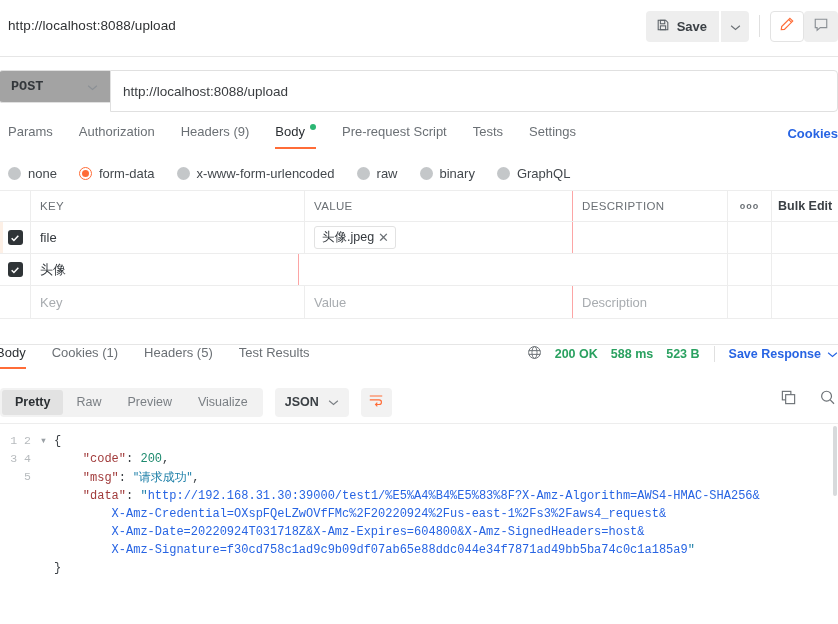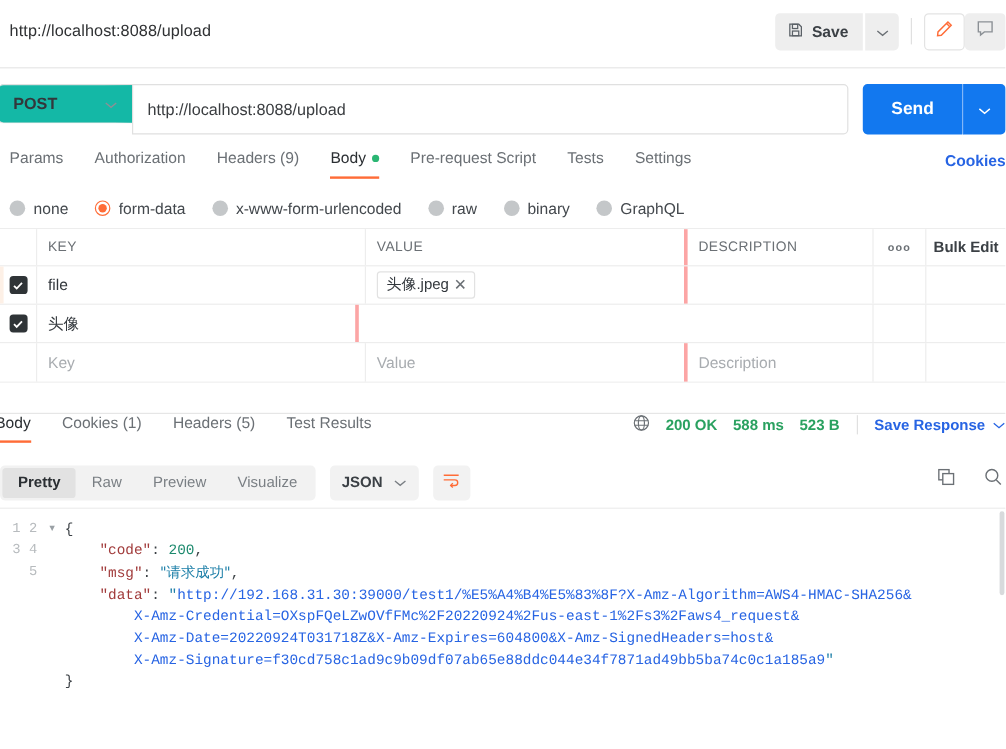--- a/index.html
+++ b/index.html
@@ -50,22 +50,23 @@
 
   
   .urlrow {
     position: relative; margin: 13px 0 0 0; height: 42px;
     display:flex; align-items:stretch; padding: 0 0 0 0;
   }
   .method-box {
     width: 111px; height: 33px; border:1px solid #e0e0e0; border-right: none;
     border-radius: 4px 0 0 4px; border-left:none;
     display:flex; align-items:center; justify-content:space-between;
-    padding: 0 12px 0 12px; background:#14b8a6; cursor:pointer;
+    padding: 0 12px 0 12px; background:#a3a3a3; cursor:pointer;
     margin-left: -1px;
+    font-family: Liberation Mono, monospace;
   }
   .method-label { font-size:13.5px; font-weight:700; color:#33373b; }
   .url-box {
     flex: 1; height:42px; border:1px solid #e0e0e0;
     display:flex; align-items:center; padding: 0 12px;
     font-size: 13.5px; color:#3a3d40; background:#fff;
     border-radius: 0 4px 4px 0;
   }
   .send-wrap {
     margin-left: 12px; margin-right: 0px; display:flex; align-items:center;
@@ -83,21 +84,21 @@
   }
 
   
   .reqtabs {
     position: relative; margin-top: 12px; height: 33px;
     display:flex; align-items:flex-start; padding-left: 4px;
   }
   .rtab {
     position: relative; padding: 0 13px 10px 13px;
     font-size: 13px; color:#6b7075; cursor:pointer; white-space:nowrap;
-    display:flex; align-items:center; gap:5px;
+    display:flex; align-items:flex-start; gap:5px;
   }
   .rtab:first-child { padding-left: 4px; }
   .rtab.active { color:#2b2f33; }
   .rtab.active::after {
     content:""; position:absolute; left:13px; right:13px; bottom:0;
     height:2px; background:#ff6c37;
   }
   .rtab:first-child.active::after { left:4px; }
   .greendot { width:6px; height:6px; border-radius:50%; background:#2bb673; display:inline-block; }
   .cookies-link {
@@ -132,21 +133,21 @@
   .kvrow:last-child { border-bottom:none; }
   .c-check {
     width: 31px; min-width:31px; height:100%;
     display:flex; align-items:center; justify-content:center;
     border-right:1px solid #ededed;
   }
   .c-check.active-bar { box-shadow: inset 3px 0 0 #fdf0e6; }
   .c-key   { width: 274px; min-width:274px; height:100%; display:flex; align-items:center;
              padding-left: 9px; border-right:1px solid #ededed; }
   .c-val   { width: 268px; min-width:268px; height:100%; display:flex; align-items:center;
-             padding-left: 9px; border-right:3px solid #fca5a5; }
+             padding-left: 9px; border-right:1px solid #fca5a5; }
   .c-desc  { flex:1; height:100%; display:flex; align-items:center; padding-left: 9px;
              border-right:1px solid #ededed; }
   .c-dots  { width: 44px; min-width:44px; height:100%; display:flex; align-items:center;
              justify-content:center; border-right:1px solid #ededed; }
   .c-bulk  { width: 66px; min-width:66px; height:100%; display:flex; align-items:center;
              padding-left: 6px; overflow:hidden; }
   .th { font-size: 11.5px; color:#6b7075; letter-spacing:.35px; }
   .cell-text { font-size: 13px; color:#33383d; }
   .cell-ph { font-size: 13px; color:#a8acb0; }
   .bulk-link { font-size: 12.5px; color:#3b4045; font-weight:600; white-space:nowrap; }
@@ -298,30 +299,20 @@
       <span class="method-label">POST</span>
       <span>
         <svg width="11" height="7" viewBox="0 0 12 8" fill="none" stroke="#8b9095" stroke-width="1.3">
           <path d="M1 2l5 4.2L11 2"></path>
         </svg>
       </span>
     </div>
     <div class="url-box">
       <span>http://localhost:8088/upload</span>
     </div>
-    <div class="send-wrap">
-      <button class="send-btn">Send</button>
-      <button class="send-caret">
-        <span>
-          <svg width="11" height="7" viewBox="0 0 12 8" fill="none" stroke="#ffffff" stroke-width="1.4">
-            <path d="M1 2l5 4.2L11 2"></path>
-          </svg>
-        </span>
-      </button>
-    </div>
   </div>
 
   <div class="reqtabs">
     <div class="rtab">
       <span>Params</span>
     </div>
     <div class="rtab">
       <span>Authorization</span>
     </div>
     <div class="rtab">

